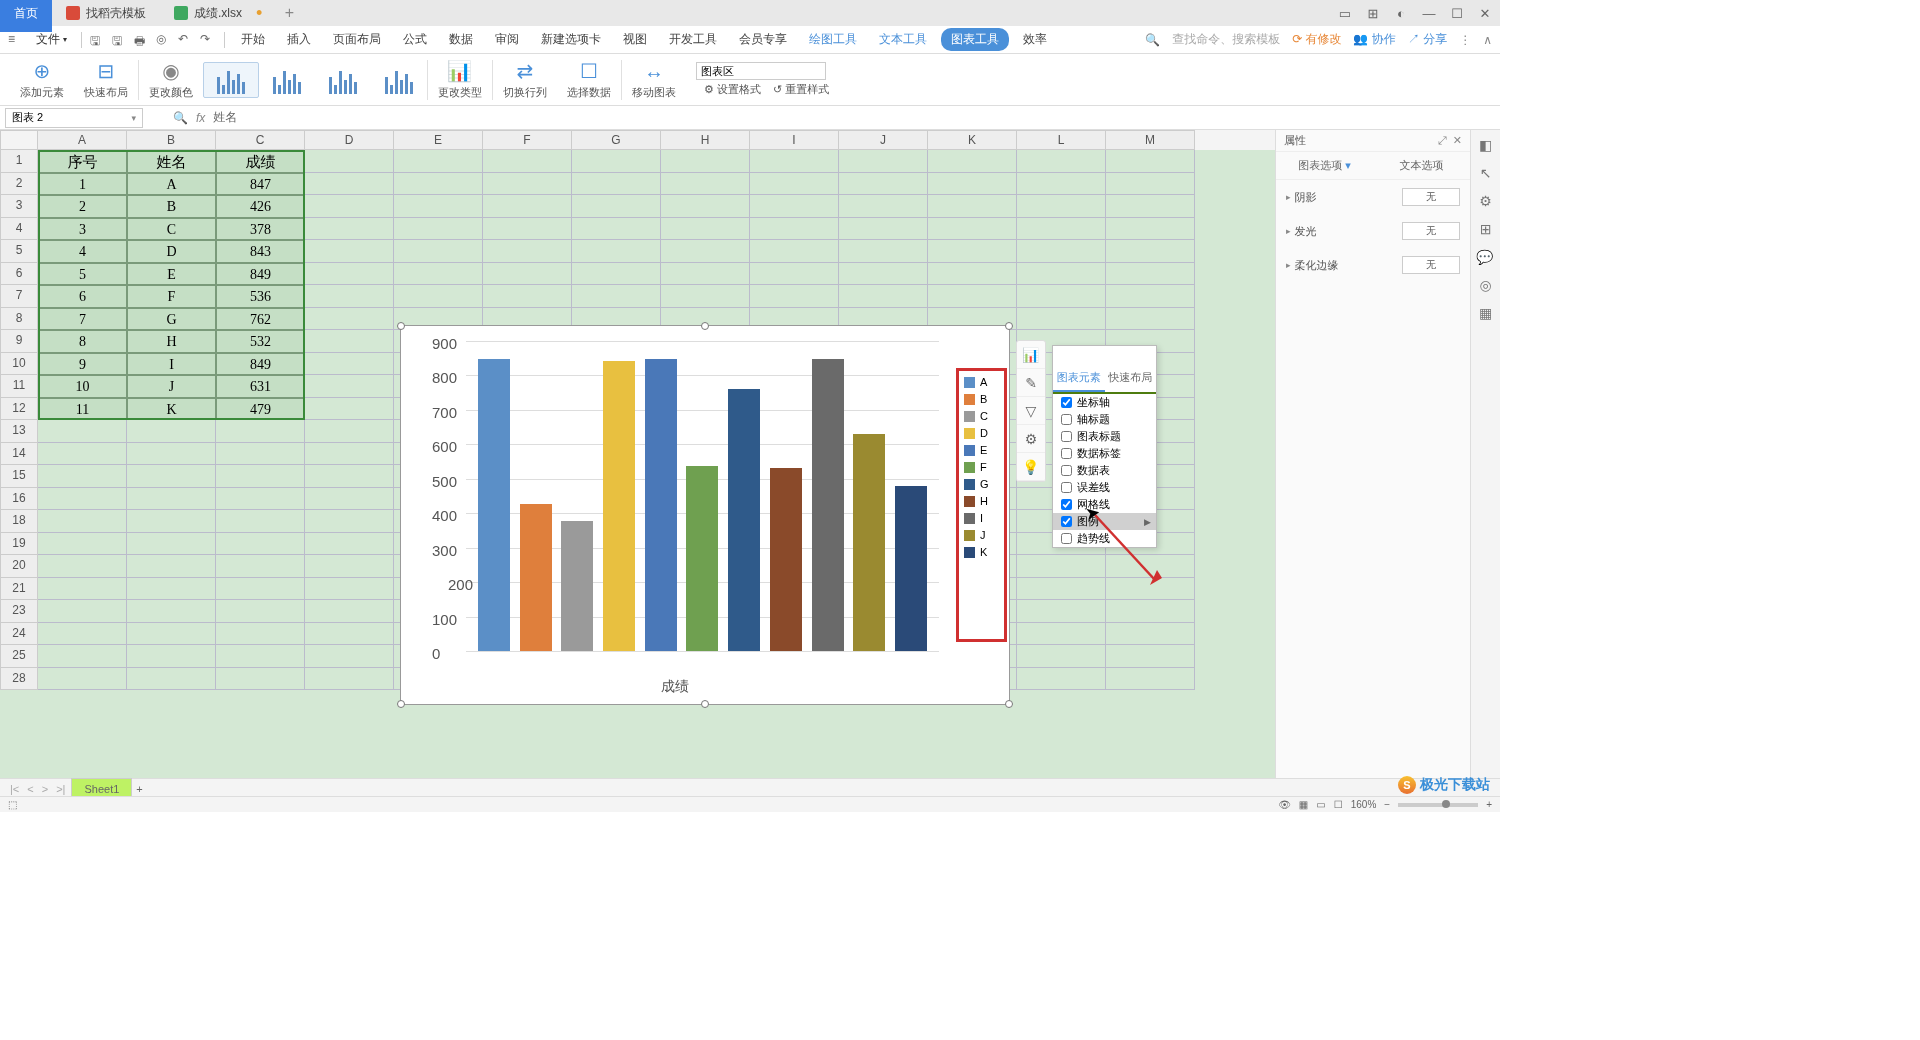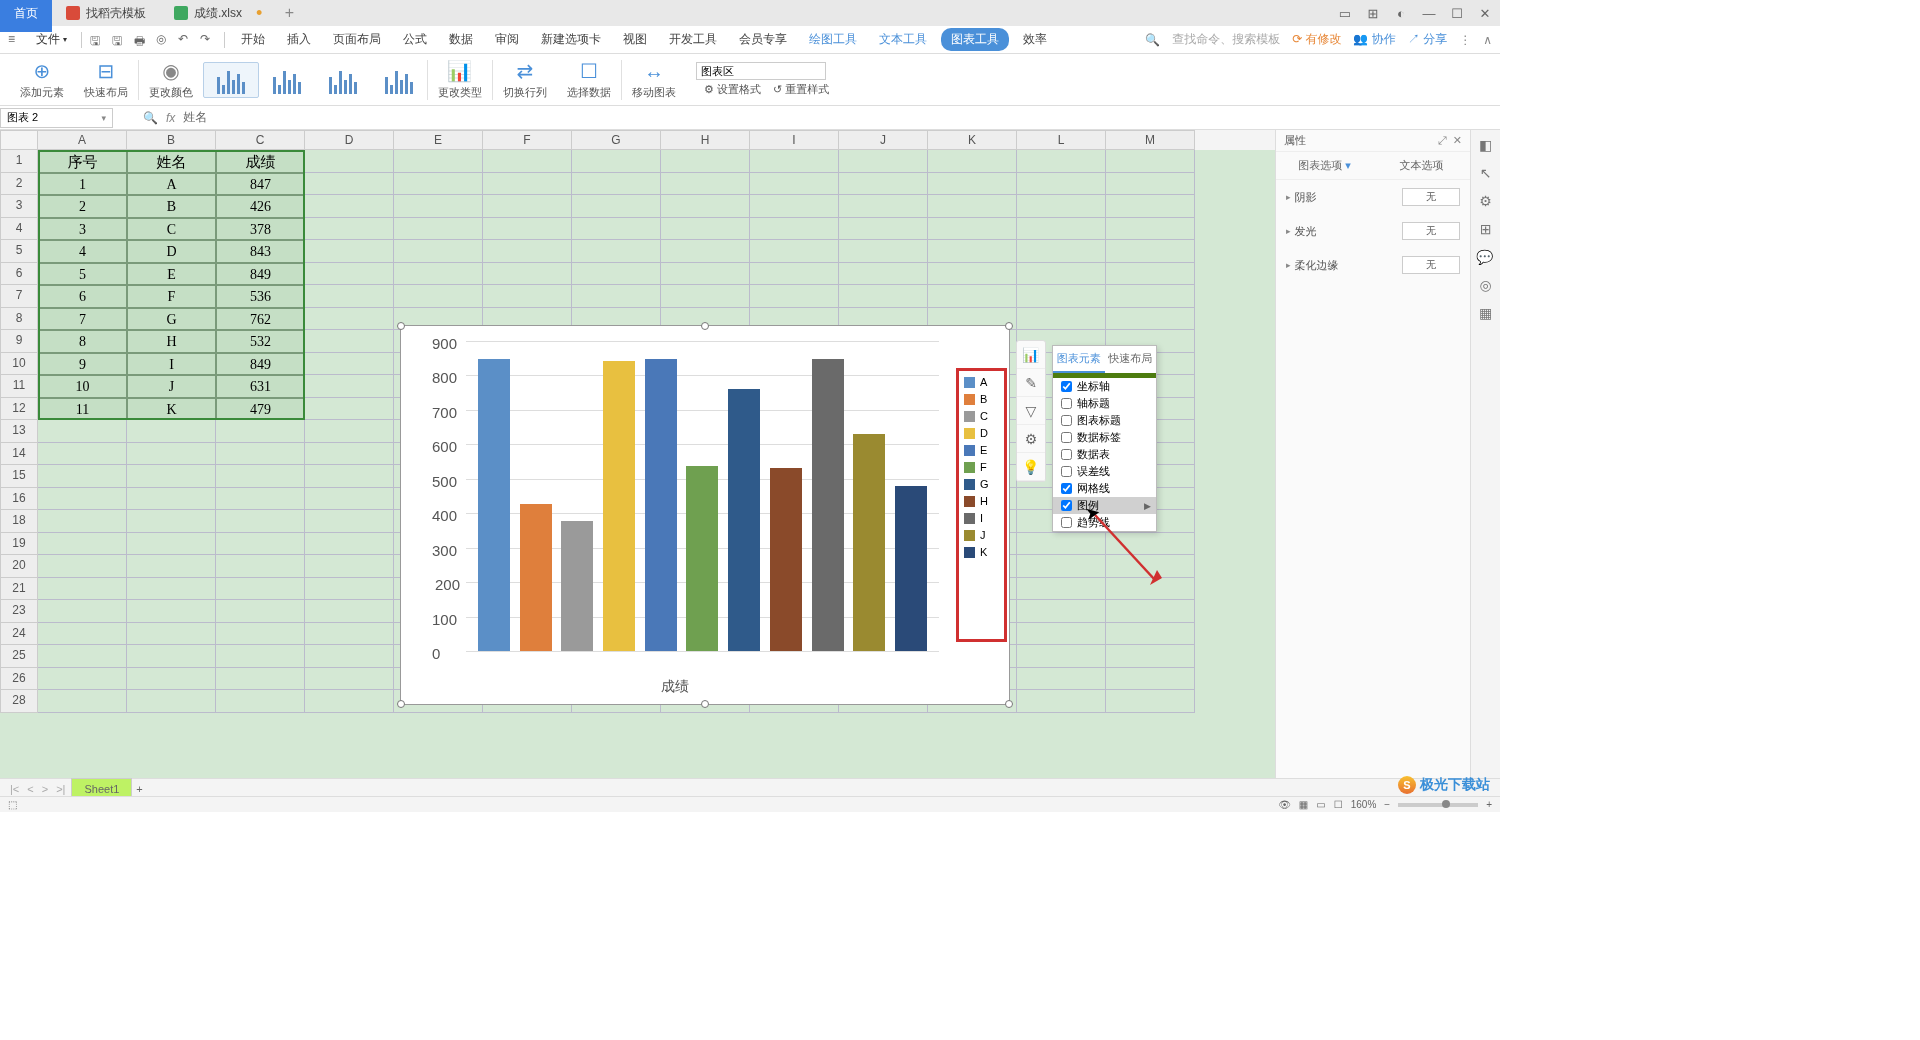--- a/index.html
+++ b/index.html
@@ -37,21 +37,21 @@
 .ribbon-sep { width: 1px; height: 40px; background: #e0e0e0; }
 .mini-chart { width: 56px; height: 36px; border: 1px solid transparent; display: flex; align-items: flex-end; justify-content: center; gap: 2px; padding: 3px; border-radius: 2px; }
 .mini-chart.sel { border-color: #b8d0e8; background: #eef5fb; }
 .mini-chart span { width: 3px; background: #5b8fc7; }
 .ribbon-combo { display: flex; flex-direction: column; gap: 2px; margin-left: 10px; }
 .ribbon-combo select, .ribbon-combo input { width: 130px; height: 18px; font-size: 11px; border: 1px solid #ccc; padding: 0 4px; }
 .ribbon-small { display: flex; gap: 12px; align-items: center; font-size: 11px; color: #555; margin-left: 8px; }
 
 
 .formulabar { height: 24px; display: flex; align-items: center; border-bottom: 1px solid #ddd; }
-.name-box { width: 113px; height: 20px; border: 1px solid #ccc; padding: 0 6px; font-size: 11px; display: flex; align-items: center; justify-content: flex-end; }
+.name-box { width: 138px; height: 20px; border: 1px solid #ccc; margin-left: 5px; padding: 0 6px; font-size: 11px; display: flex; align-items: center; justify-content: flex-end; }
 .name-box::after { content: "▾"; margin-left: auto; color: #888; font-size: 9px;}
 .fx-zone { display: flex; align-items: center; gap: 8px; margin-left: 30px; color: #888; }
 .fx-input { flex: 1; padding: 0 8px; color: #666; }
 
 
 .workarea { display: flex; height: 652px; }
 .grid-wrap { flex: 1; position: relative; overflow: hidden; background: #d4e8d4; }
 .col-headers { display: flex; height: 20px; background: #f4f4f4; position: sticky; top:0; }
 .col-headers .corner { width: 38px; border: 1px solid #ccc; background: #f4f4f4; }
 .col-headers .ch { flex: 0 0 89px; text-align: center; border: 1px solid #ccc; border-left: none; color: #555; line-height: 18px; background:#eee; }
@@ -78,21 +78,21 @@
 .leg-item { display: flex; align-items: center; gap: 5px; }
 .leg-sw { width: 11px; height: 11px; }
 .chart-title-bottom { position: absolute; bottom: 8px; left: 0; right: 60px; text-align: center; font-size: 14px; color: #555; }
 
 
 .chart-side-tools { position: absolute; left: 1016px; top: 210px; width: 30px; background: #fafafa; border: 1px solid #ddd; border-radius: 3px; display: flex; flex-direction: column; }
 .chart-side-tools .t { width: 28px; height: 28px; display:flex; align-items:center; justify-content:center; color:#666; font-size:14px; border-bottom:1px solid #eee;}
 
 
 .chart-elem-popup { position: absolute; left: 1052px; top: 215px; width: 105px; background: #fff; border: 1px solid #bbb; box-shadow: 2px 2px 6px rgba(0,0,0,0.15); font-size: 11px; }
-.chart-elem-popup .tabrow { display: flex; border-bottom: 5px solid #4d7c0f; }
+.chart-elem-popup .tabrow { display: flex; border-bottom: 2px solid #4d7c0f; margin-top: 19px; }
 .chart-elem-popup .tabrow span { flex:1; text-align:center; padding: 5px 0; color:#666; }
 .chart-elem-popup .tabrow span.act { color: #4a90d9; border-bottom: 2px solid #4a90d9;}
 .chart-elem-popup .opt { display: flex; align-items: center; gap: 5px; padding: 2px 8px; height: 17px; position: relative;}
 .chart-elem-popup .opt.hl { background: #d0d0d0; }
 .chart-elem-popup .opt input { width: 11px; height: 11px; }
 .chart-elem-popup .opt .arrow { position:absolute; right: 5px; color:#666; font-size:9px;}
 
 
 .cursor-icon { position: absolute; left: 1085px; top: 372px; font-size: 18px; color: #000; transform: rotate(-10deg); pointer-events: none; z-index: 50;}
 .red-arrow { position: absolute; left: 1090px; top: 380px; width: 80px; height: 80px; pointer-events: none; z-index: 49;}
@@ -661,36 +661,20 @@
           <div class="cell grid-bg"></div>
           <div class="cell grid-bg"></div>
           <div class="cell grid-bg"></div>
           <div class="cell grid-bg"></div>
           <div class="cell grid-bg"></div>
           <div class="cell grid-bg"></div>
           <div class="cell grid-bg"></div>
           <div class="cell grid-bg"></div>
         </div>
         <div class="row">
-          <div class="rh">26</div>
-          <div class="cell grid-bg"></div>
-          <div class="cell grid-bg"></div>
-          <div class="cell grid-bg"></div>
-          <div class="cell grid-bg"></div>
-          <div class="cell grid-bg"></div>
-          <div class="cell grid-bg"></div>
-          <div class="cell grid-bg"></div>
-          <div class="cell grid-bg"></div>
-          <div class="cell grid-bg"></div>
-          <div class="cell grid-bg"></div>
-          <div class="cell grid-bg"></div>
-          <div class="cell grid-bg"></div>
-          <div class="cell grid-bg"></div>
-        </div>
-        <div class="row">
           <div class="rh">28</div>
           <div class="cell grid-bg"></div>
           <div class="cell grid-bg"></div>
           <div class="cell grid-bg"></div>
           <div class="cell grid-bg"></div>
           <div class="cell grid-bg"></div>
           <div class="cell grid-bg"></div>
           <div class="cell grid-bg"></div>
           <div class="cell grid-bg"></div>
           <div class="cell grid-bg"></div>
@@ -708,21 +692,21 @@
       <div class="chart-handle" style="left:-4px;bottom:-4px"></div>
       <div class="chart-handle" style="right:-4px;bottom:-4px"></div>
       <div class="chart-handle" style="left:50%;top:-4px;margin-left:-4px"></div>
       <div class="chart-handle" style="left:50%;bottom:-4px;margin-left:-4px"></div>
       <div class="chart-plot" id="chart-plot">
           <div class="chart-grid" style="top: 310px;"></div>
           <div class="chart-axis-label" style="left: 6px; top: 304px;">0</div>
           <div class="chart-grid" style="top: 275.556px;"></div>
           <div class="chart-axis-label" style="left: 6px; top: 269.556px;">100</div>
           <div class="chart-grid" style="top: 241.111px;"></div>
-          <div class="chart-axis-label" style="left: 9px; top: 235.111px;">200</div>
+          <div class="chart-axis-label" style="left: 22px; top: 235.111px;">200</div>
           <div class="chart-grid" style="top: 206.667px;"></div>
           <div class="chart-axis-label" style="left: 6px; top: 200.667px;">300</div>
           <div class="chart-grid" style="top: 172.222px;"></div>
           <div class="chart-axis-label" style="left: 6px; top: 166.222px;">400</div>
           <div class="chart-grid" style="top: 137.778px;"></div>
           <div class="chart-axis-label" style="left: 6px; top: 131.778px;">500</div>
           <div class="chart-grid" style="top: 103.333px;"></div>
           <div class="chart-axis-label" style="left: 6px; top: 97.3333px;">600</div>
           <div class="chart-grid" style="top: 68.8889px;"></div>
           <div class="chart-axis-label" style="left: 6px; top: 62.8889px;">700</div>

